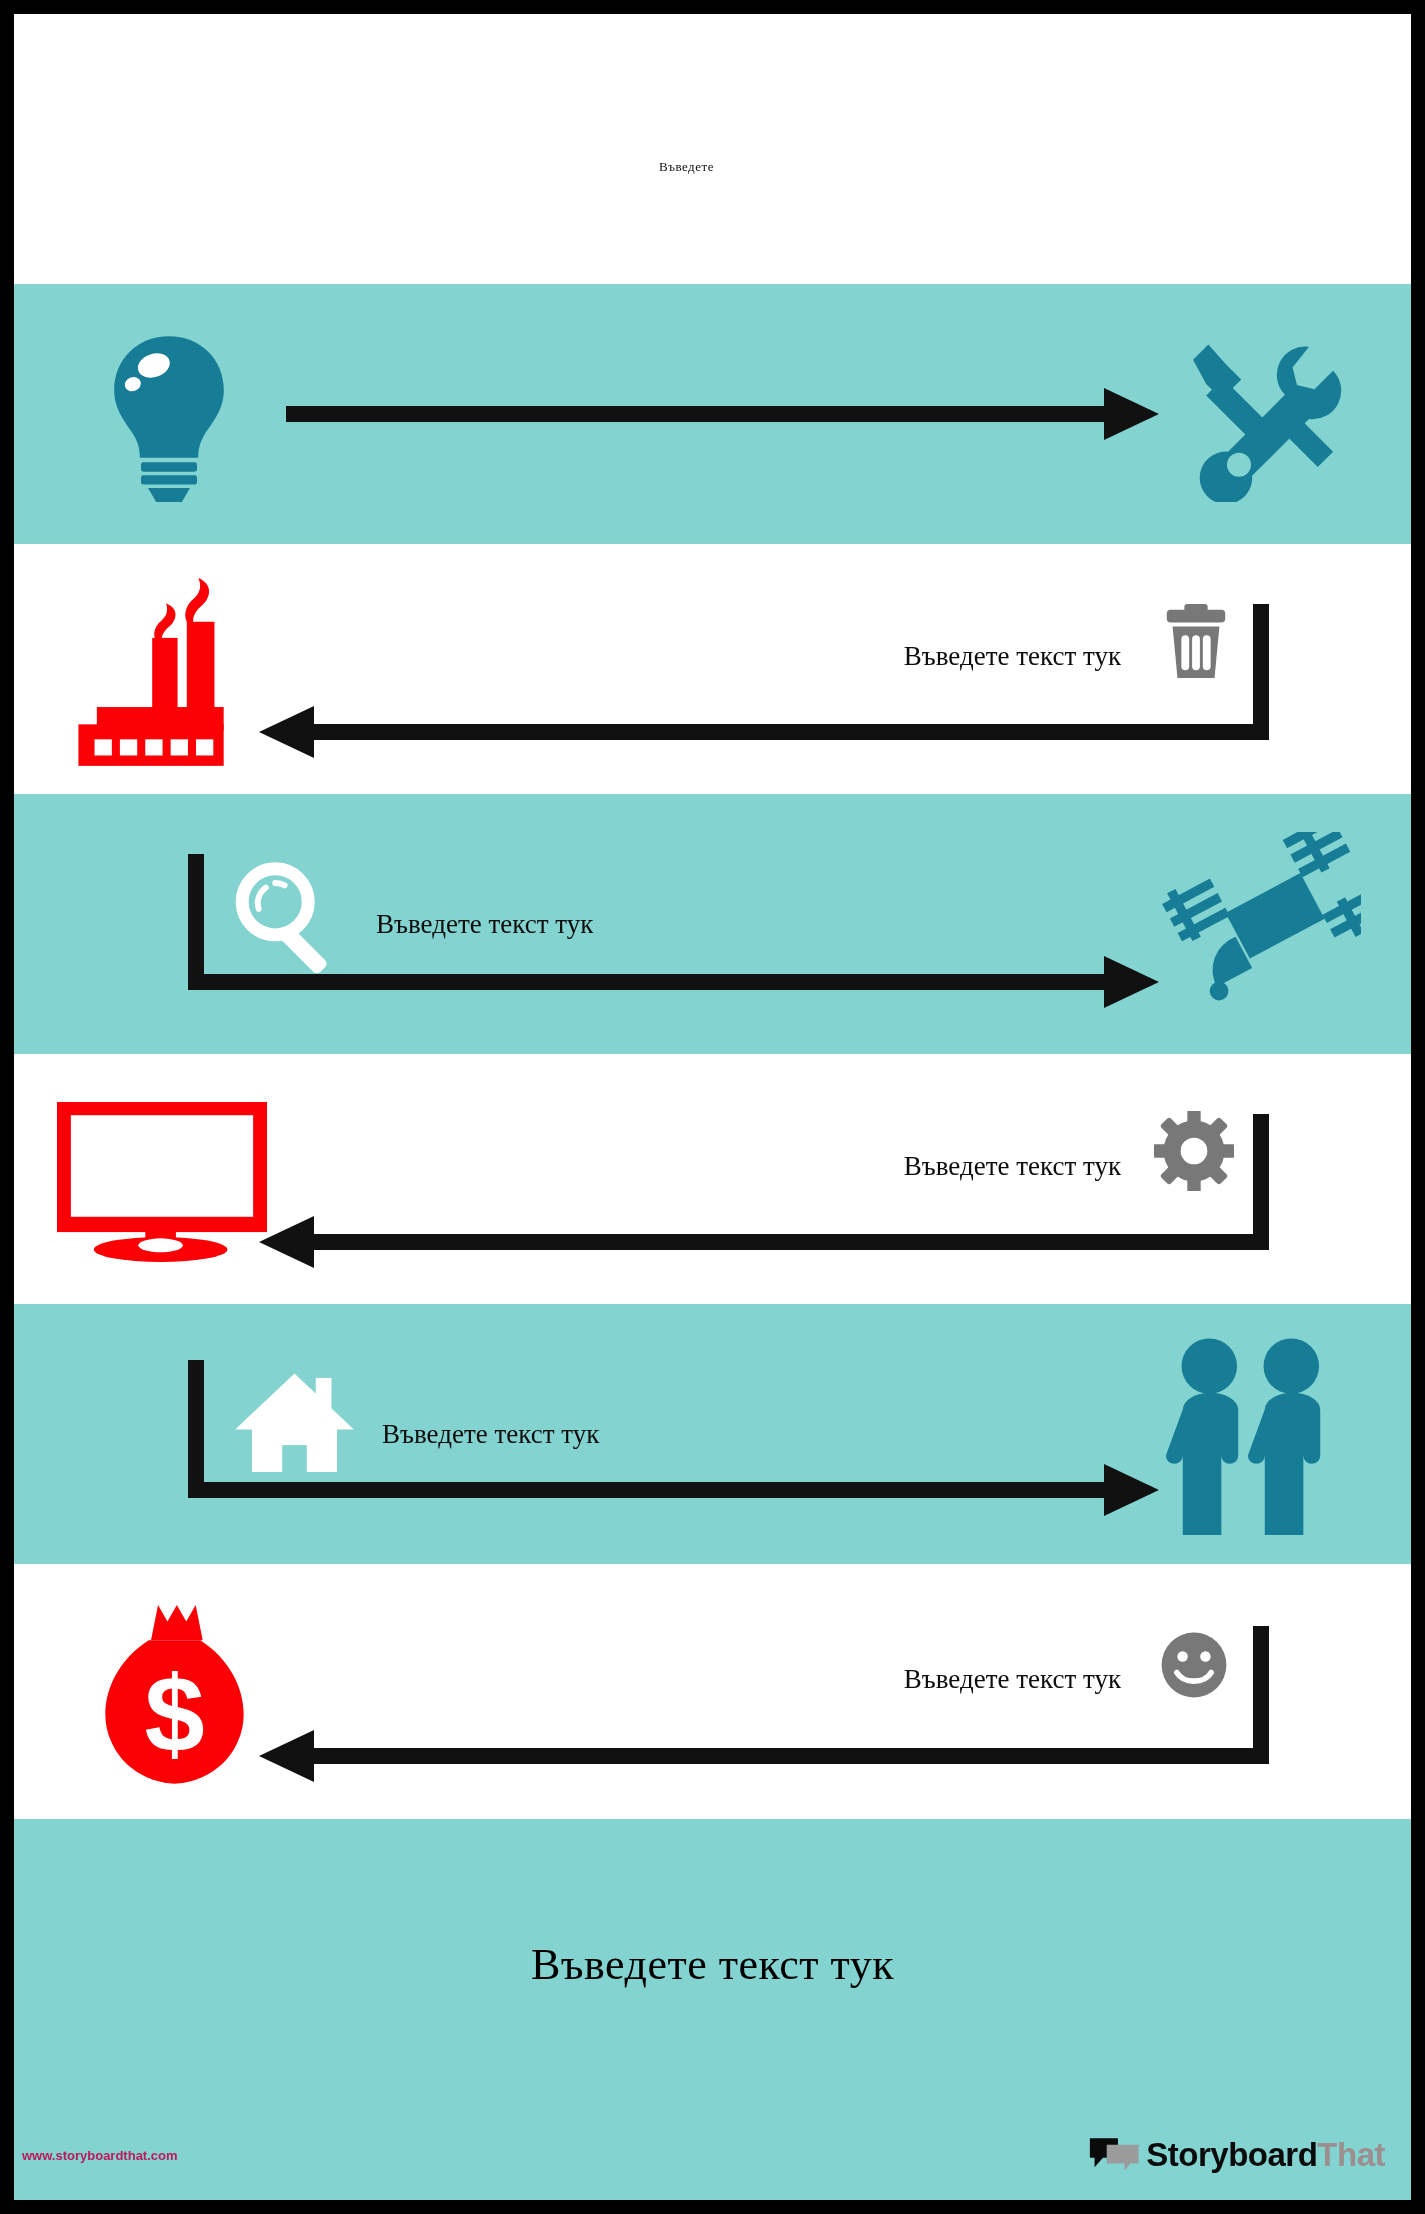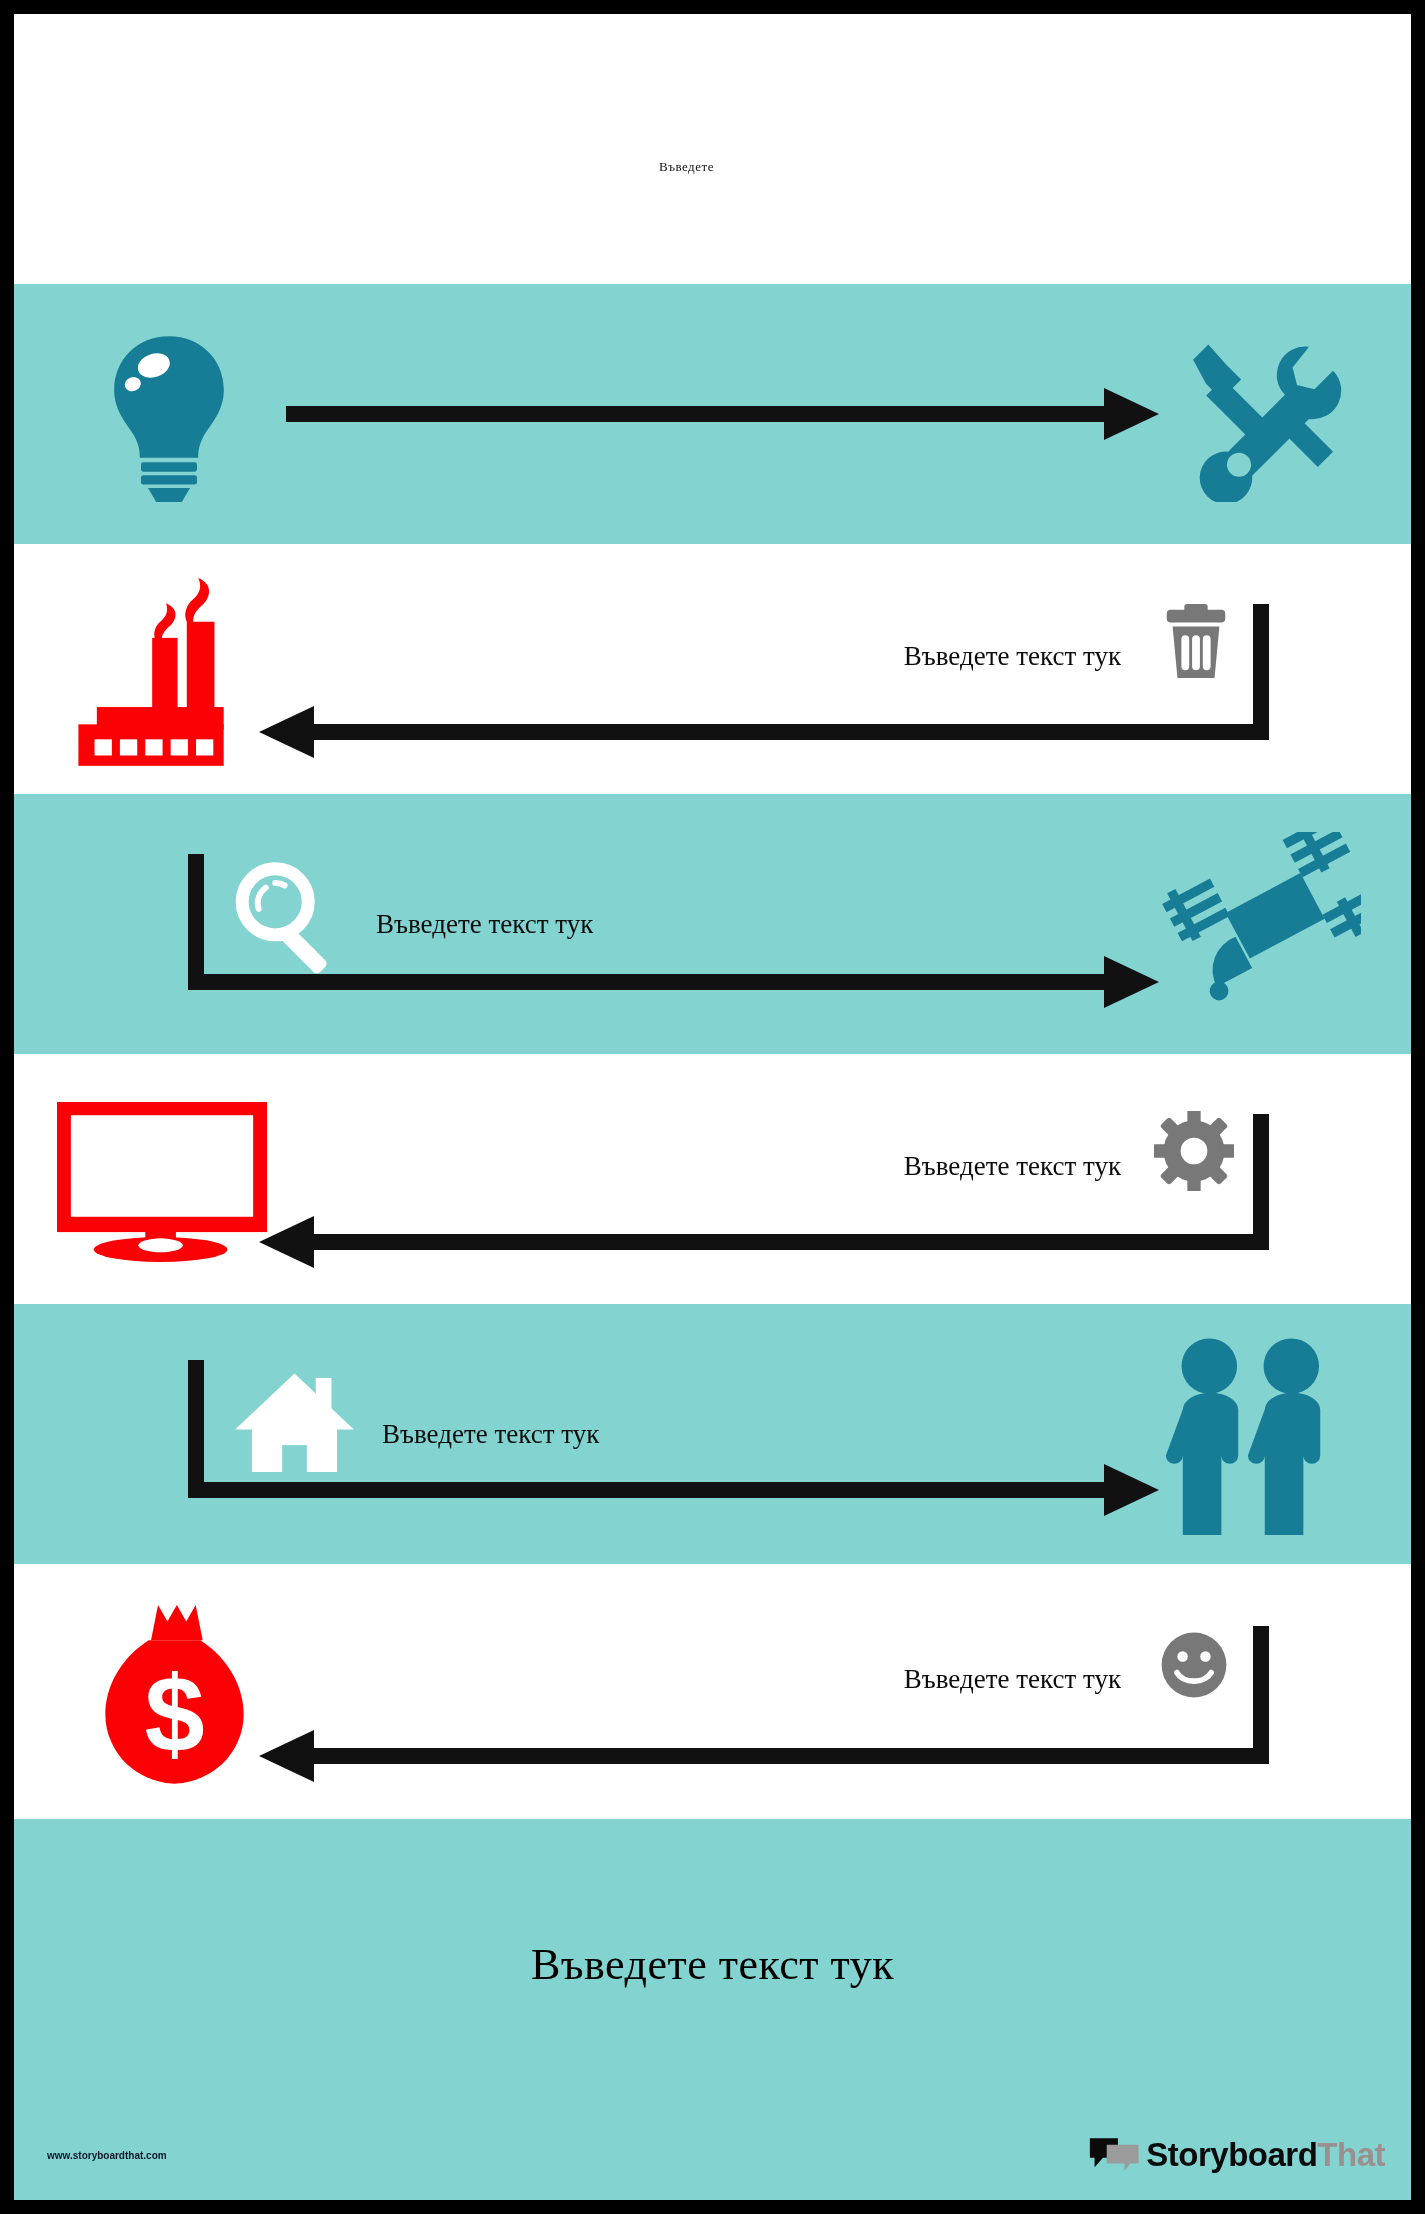--- a/index.html
+++ b/index.html
@@ -59,23 +59,23 @@
     font-family:"Liberation Serif",serif;
     font-size:44px; color:#000; letter-spacing:.5px;
   }
 
   
   .footer{
     position:absolute; left:0; width:100%;
     background:#83d4d1;
   }
   .footer-url{
-    position:absolute; left:33px; top:50%; transform:translateY(-50%);
+    position:absolute; left:8px; top:50%; transform:translateY(-50%);
     font-family:"Liberation Sans",sans-serif;
-    font-size:10px; font-weight:bold; color:#0f172a;
+    font-size:13px; font-weight:bold; color:#be185d;
   }
   .footer-logo{
     position:absolute; right:26px; top:50%; transform:translateY(-50%);
     display:flex; align-items:center; gap:0;
   }
   .logo-text{
     font-family:"Liberation Sans",sans-serif;
     font-size:33px; font-weight:bold; letter-spacing:-0.5px;
   }
   .logo-text .sb{color:#0b0b0b;}

